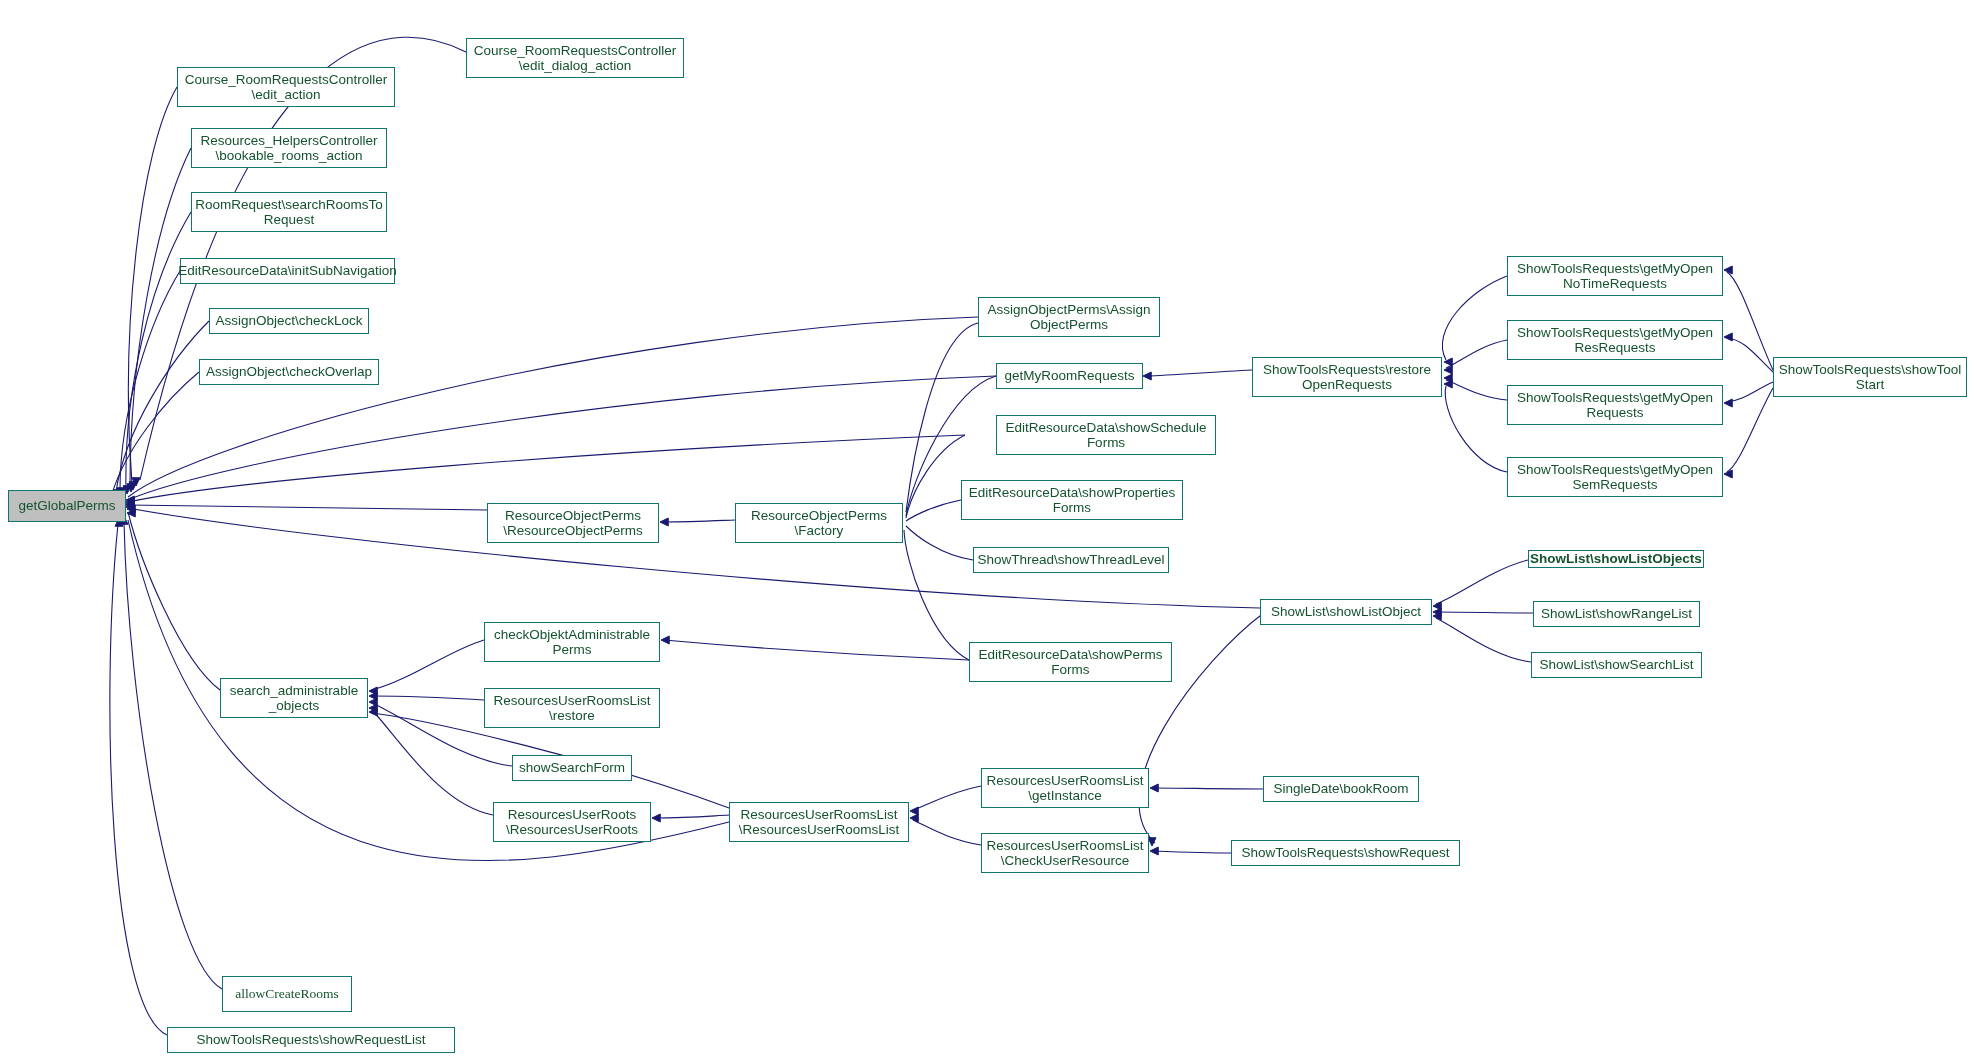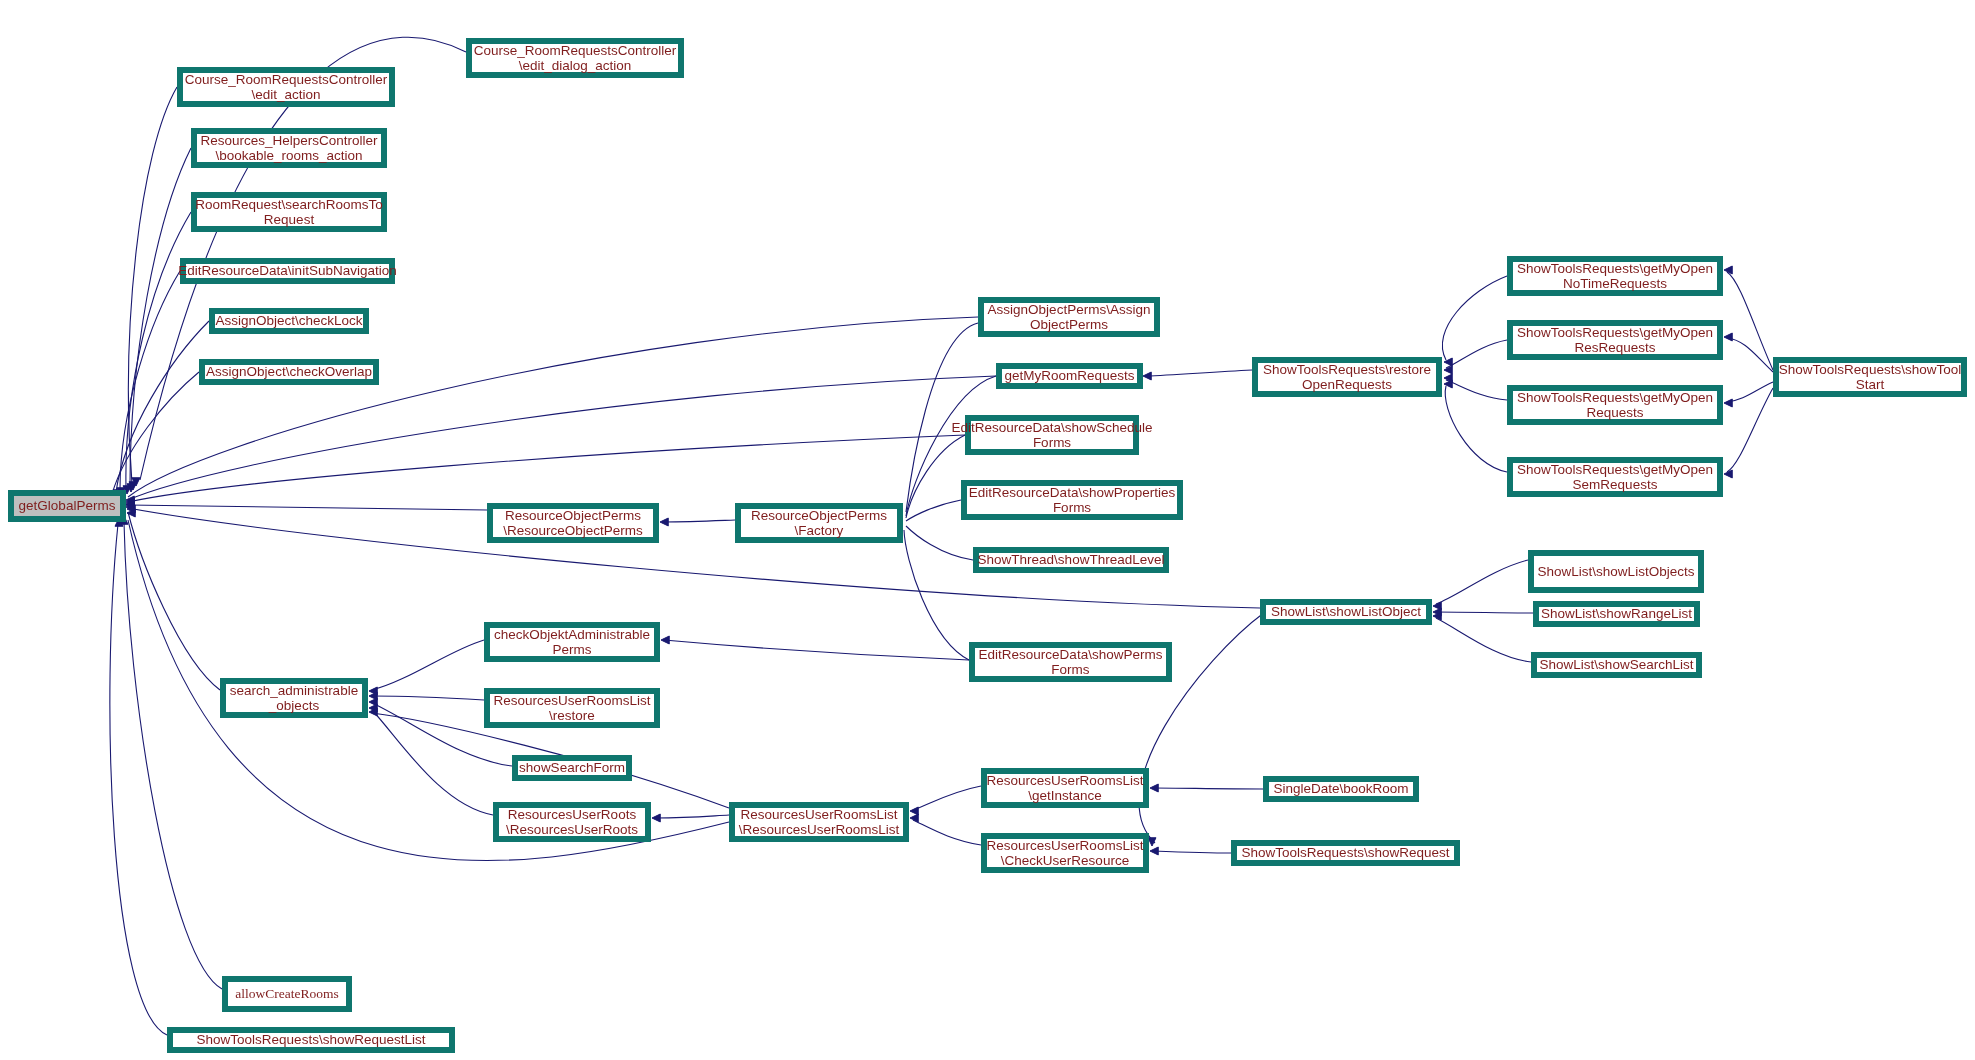--- a/index.html
+++ b/index.html
@@ -1,19 +1,19 @@
 <!DOCTYPE html>
 <html><head>
 <meta charset="utf-8">
 <style>
   html,body{margin:0;padding:0;background:#ffffff;}
   #canvas{position:relative;width:1975px;height:1060px;overflow:hidden;
     font-family:"Liberation Sans", sans-serif;background:#ffffff;}
-  .node{position:absolute;box-sizing:border-box;border:6px solid #0f766e;
-    background:#ffffff;color:#7f1d1d;display:flex;align-items:center;
+  .node{position:absolute;box-sizing:border-box;border:1px solid #0f766e;
+    background:#ffffff;color:#14532d;display:flex;align-items:center;
     justify-content:center;text-align:center;line-height:1.12;
     font-size:13.5px;white-space:pre;padding:1px 3px;}
   .node.root{background:#bfbfbf;}
   svg#edges{position:absolute;left:0;top:0;width:1975px;height:1060px;overflow:visible;}
   svg#edges path{fill:none;stroke:#191970;stroke-width:1.1px;}
   svg#edges polygon{fill:#191970;stroke:#191970;stroke-width:1px;}
 </style>
 </head>
 <body>
 
@@ -123,21 +123,21 @@
       <div class="node" style="left: 191px; top: 128px; width: 196px; height: 40px;">Resources_HelpersController
 \bookable_rooms_action</div>
       <div class="node" style="left: 191px; top: 192px; width: 196px; height: 40px;">RoomRequest\searchRoomsTo
 Request</div>
       <div class="node" style="left: 180px; top: 258px; width: 215px; height: 26px;">EditResourceData\initSubNavigation</div>
       <div class="node" style="left: 209px; top: 308px; width: 160px; height: 26px;">AssignObject\checkLock</div>
       <div class="node" style="left: 199px; top: 359px; width: 180px; height: 26px;">AssignObject\checkOverlap</div>
       <div class="node" style="left: 978px; top: 297px; width: 182px; height: 40px;">AssignObjectPerms\Assign
 ObjectPerms</div>
       <div class="node" style="left: 996px; top: 363px; width: 147px; height: 26px;">getMyRoomRequests</div>
-      <div class="node" style="left: 965px; top: 415px; width: 174px; height: 40px;">EditResourceData\showSchedule
+      <div class="node" style="left: 996px; top: 415px; width: 220px; height: 40px;">EditResourceData\showSchedule
 Forms</div>
       <div class="node" style="left: 961px; top: 480px; width: 222px; height: 40px;">EditResourceData\showProperties
 Forms</div>
       <div class="node" style="left: 973px; top: 547px; width: 196px; height: 26px;">ShowThread\showThreadLevel</div>
       <div class="node" style="left: 487px; top: 503px; width: 172px; height: 40px;">ResourceObjectPerms
 \ResourceObjectPerms</div>
       <div class="node" style="left: 735px; top: 503px; width: 168px; height: 40px;">ResourceObjectPerms
 \Factory</div>
       <div class="node" style="left: 1252px; top: 357px; width: 190px; height: 40px;">ShowToolsRequests\restore
 OpenRequests</div>
@@ -145,21 +145,21 @@
 NoTimeRequests</div>
       <div class="node" style="left: 1507px; top: 320px; width: 216px; height: 40px;">ShowToolsRequests\getMyOpen
 ResRequests</div>
       <div class="node" style="left: 1507px; top: 385px; width: 216px; height: 40px;">ShowToolsRequests\getMyOpen
 Requests</div>
       <div class="node" style="left: 1507px; top: 457px; width: 216px; height: 40px;">ShowToolsRequests\getMyOpen
 SemRequests</div>
       <div class="node" style="left: 1773px; top: 357px; width: 194px; height: 40px;">ShowToolsRequests\showTool
 Start</div>
       <div class="node" style="left: 1260px; top: 599px; width: 172px; height: 26px;">ShowList\showListObject</div>
-      <div class="node" style="left: 1528px; top: 550px; width: 176px; height: 43px;">ShowList\showListObjects</div>
+      <div class="node" style="left: 1528px; top: 550px; width: 176px; height: 18px; font-weight: bold;">ShowList\showListObjects</div>
       <div class="node" style="left: 1533px; top: 601px; width: 167px; height: 26px;">ShowList\showRangeList</div>
       <div class="node" style="left: 1531px; top: 652px; width: 171px; height: 26px;">ShowList\showSearchList</div>
       <div class="node" style="left: 484px; top: 622px; width: 176px; height: 40px;">checkObjektAdministrable
 Perms</div>
       <div class="node" style="left: 969px; top: 642px; width: 203px; height: 40px;">EditResourceData\showPerms
 Forms</div>
       <div class="node" style="left: 220px; top: 678px; width: 148px; height: 40px;">search_administrable
 _objects</div>
       <div class="node" style="left: 484px; top: 688px; width: 176px; height: 40px;">ResourcesUserRoomsList
 \restore</div>

